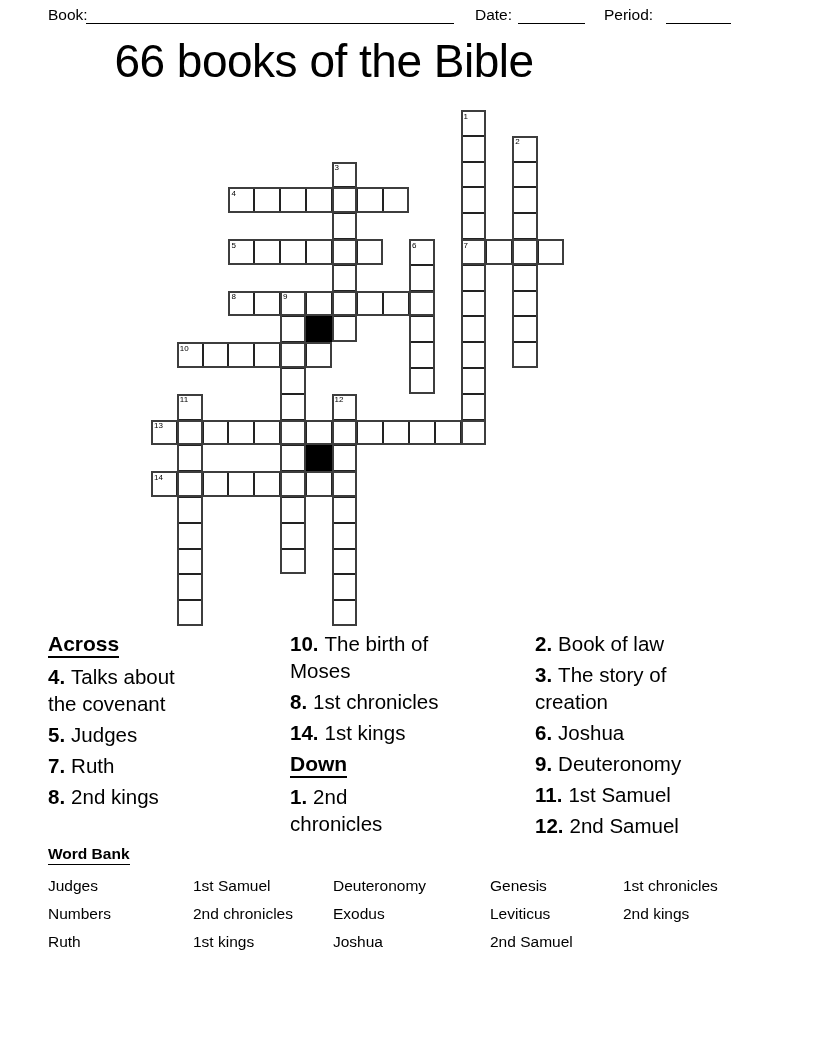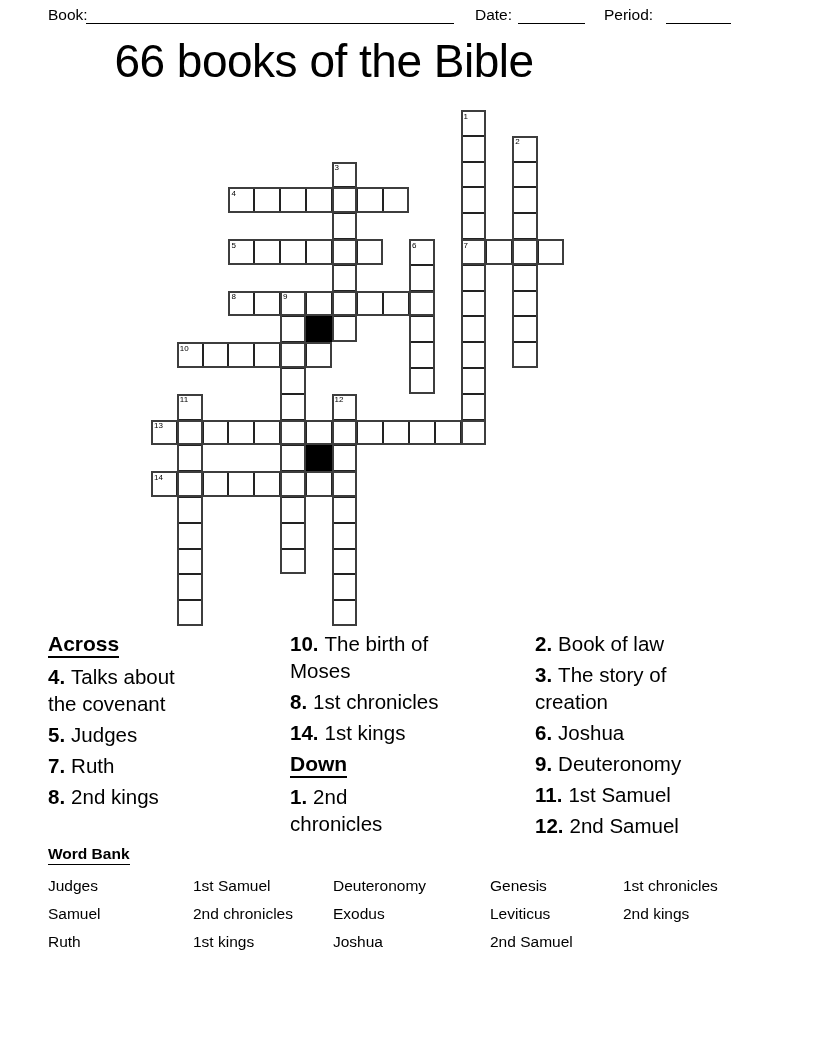--- a/index.html
+++ b/index.html
@@ -232,21 +232,21 @@
       <p class="clue"><b>9.</b><span class="t">Deuteronomy</span></p>
       <p class="clue"><b>11.</b><span class="t">1st Samuel</span></p>
       <p class="clue"><b>12.</b><span class="t">2nd Samuel</span></p>
     </div>
   </div>
 
 <div id="wordbank-heading"><span>Word Bank</span></div>
 <div id="wordbank">
     <div class="wb-col" style="left: 48px;">
       <span class="wb-item">Judges</span>
-      <span class="wb-item">Samuel</span>
+      <span class="wb-item">Numbers</span>
       <span class="wb-item">Ruth</span>
     </div>
     <div class="wb-col" style="left: 193px;">
       <span class="wb-item">1st Samuel</span>
       <span class="wb-item">2nd chronicles</span>
       <span class="wb-item">1st kings</span>
     </div>
     <div class="wb-col" style="left: 333px;">
       <span class="wb-item">Deuteronomy</span>
       <span class="wb-item">Exodus</span>

